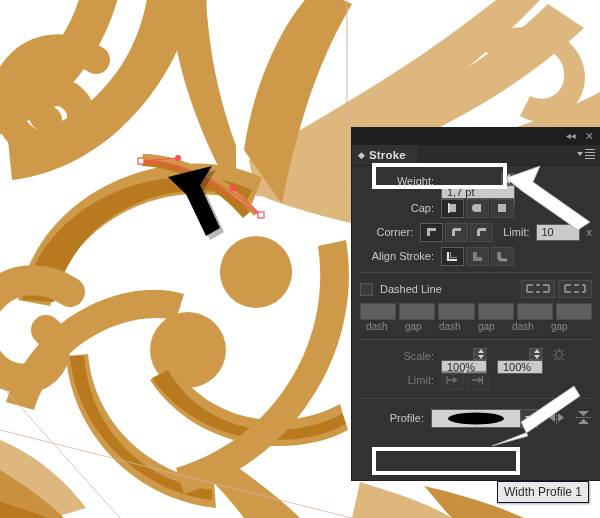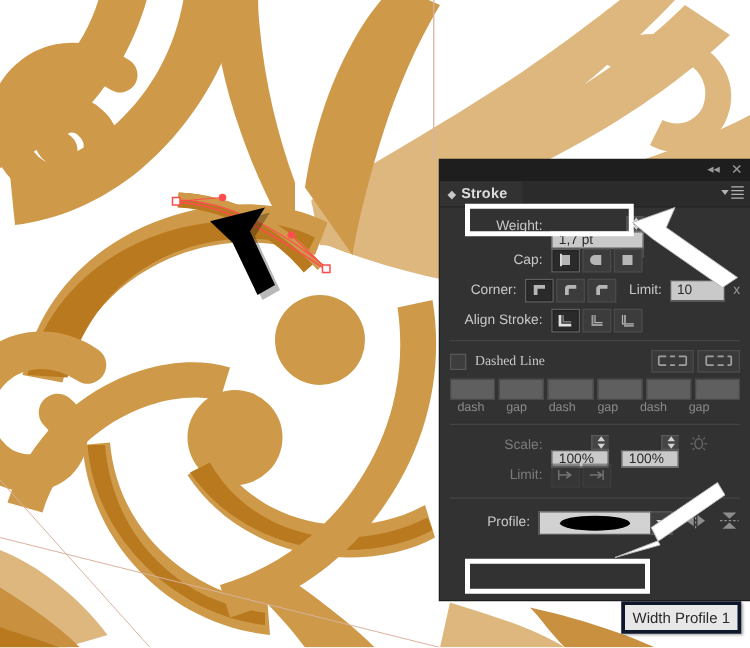--- a/index.html
+++ b/index.html
@@ -60,21 +60,21 @@
   .limitwrap{display:flex;align-items:center;margin-left:10px;}
   .limitwrap .lbl{width:auto;padding-right:6px;}
   .limit-input{width:44px;height:17px;background:#c9c9c9;border:1px solid #5a5a5a;color:#2a2a2a;
                font-size:11px;display:flex;align-items:center;padding-left:5px;box-sizing:border-box;}
   .xunit{color:#9a9a9a;margin-left:7px;font-size:11px;}
 
   .divider{height:1px;background:#444;margin:4px 8px;}
 
   .dashrow{display:flex;align-items:center;height:24px;padding:0 8px;box-sizing:border-box;}
   .chk{width:11px;height:11px;background:#3d3d3d;border:1px solid #575757;margin-right:7px;}
-  .dash-label{color:#c8c8c8;font-size:11px;font-family:Liberation Serif, serif;}
+  .dash-label{color:#c8c8c8;font-size:11px;}
   .dashcaps{margin-left:auto;display:flex;gap:3px;}
   .dcap{width:32px;height:16px;background:#3a3a3a;border:1px solid #4c4c4c;
         display:flex;align-items:center;justify-content:center;}
 
   .dashfields{display:flex;gap:3px;padding:2px 8px 0 8px;}
   .dashfields .df{width:35px;height:15px;background:#5f5f5f;border:1px solid #4a4a4a;}
   .dashlabels{display:flex;gap:3px;padding:1px 24px 0 8px;align-items:center;}
   .dashlabels span{width:37px;text-align:center;color:#8a8a8a;font-size:10px;}
 
   .ahrow{display:flex;align-items:center;height:24px;padding:0 8px;box-sizing:border-box;}
@@ -98,21 +98,21 @@
   
   .hilite{position:absolute;border:4px solid #ffffff;box-sizing:border-box;pointer-events:none;}
   #hilite-weight{left:372px;top:163px;width:135px;height:26px;}
   #hilite-profile{left:372px;top:447px;width:148px;height:28px;}
 
   
   .bigarrow{position:absolute;pointer-events:none;}
 
   
   #tooltip{position:absolute;left:497px;top:481px;height:20px;
-           background:#e8e8e8;border:3px solid #0f172a;color:#2b2b2b;
+           background:#e8e8e8;border:1px solid #0f172a;color:#2b2b2b;
            font-size:12px;display:flex;align-items:center;padding:0 6px;
            box-shadow:1px 1px 2px rgba(0,0,0,.35);white-space:nowrap;}
 </style>
 </head>
 <body>
 
 <div id="root">
 
   <div id="canvas">
     <svg width="600" height="518" viewBox="0 0 600 518" xmlns="http://www.w3.org/2000/svg">

